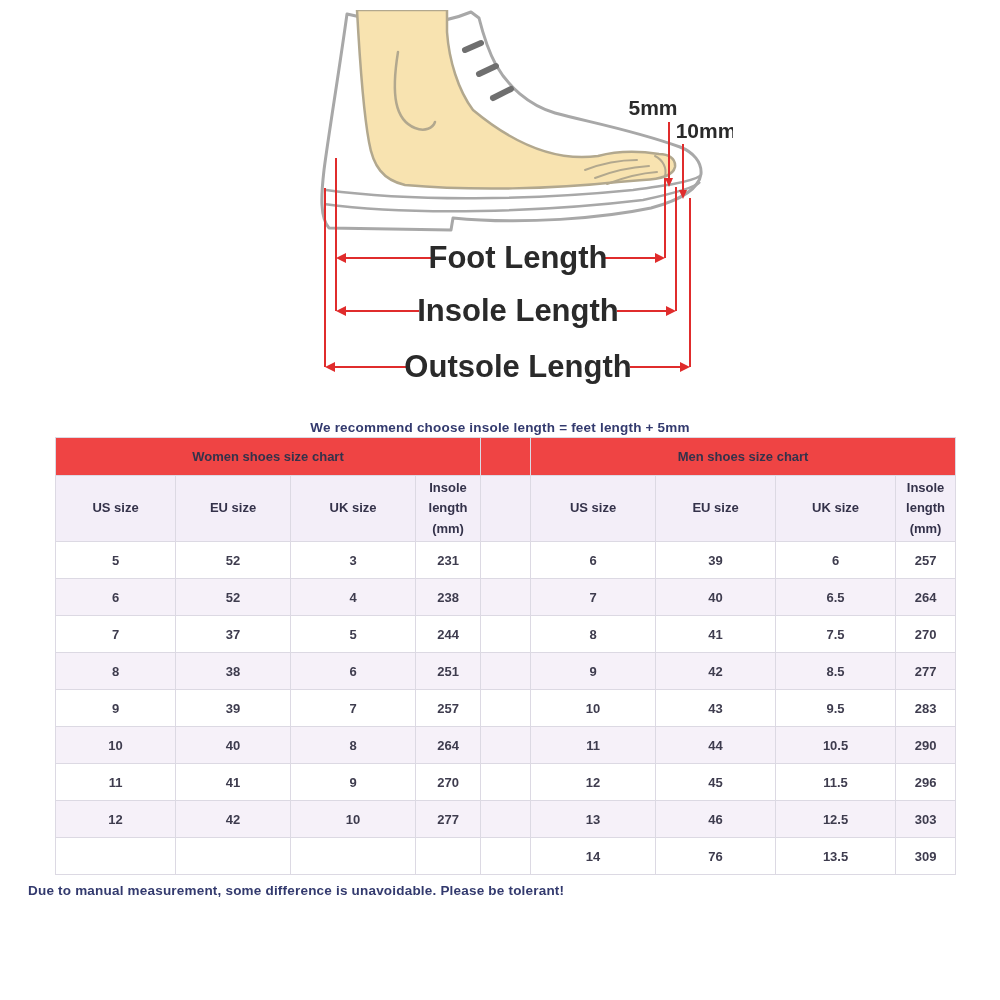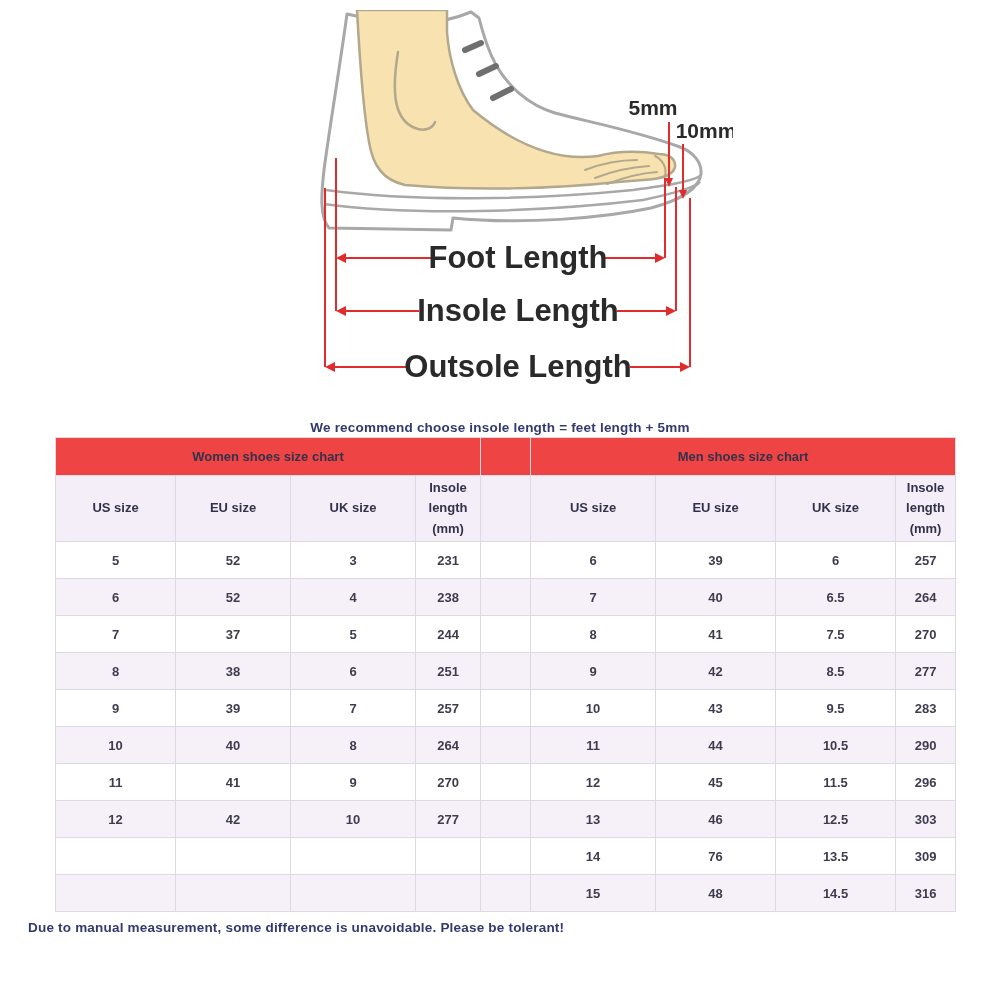--- a/index.html
+++ b/index.html
@@ -260,27 +260,16 @@
         <td></td>
         <td></td>
         <td></td>
         <td></td>
         <td></td>
         <td>14</td>
         <td>76</td>
         <td>13.5</td>
         <td>309</td>
       </tr>
-      <tr class="alt">
-        <td></td>
-        <td></td>
-        <td></td>
-        <td></td>
-        <td></td>
-        <td>15</td>
-        <td>48</td>
-        <td>14.5</td>
-        <td>316</td>
-      </tr>
     </tbody>
 </table>
 
 <div class="footnote">Due to manual measurement, some difference is unavoidable. Please be tolerant!</div>
 
 </body></html>

